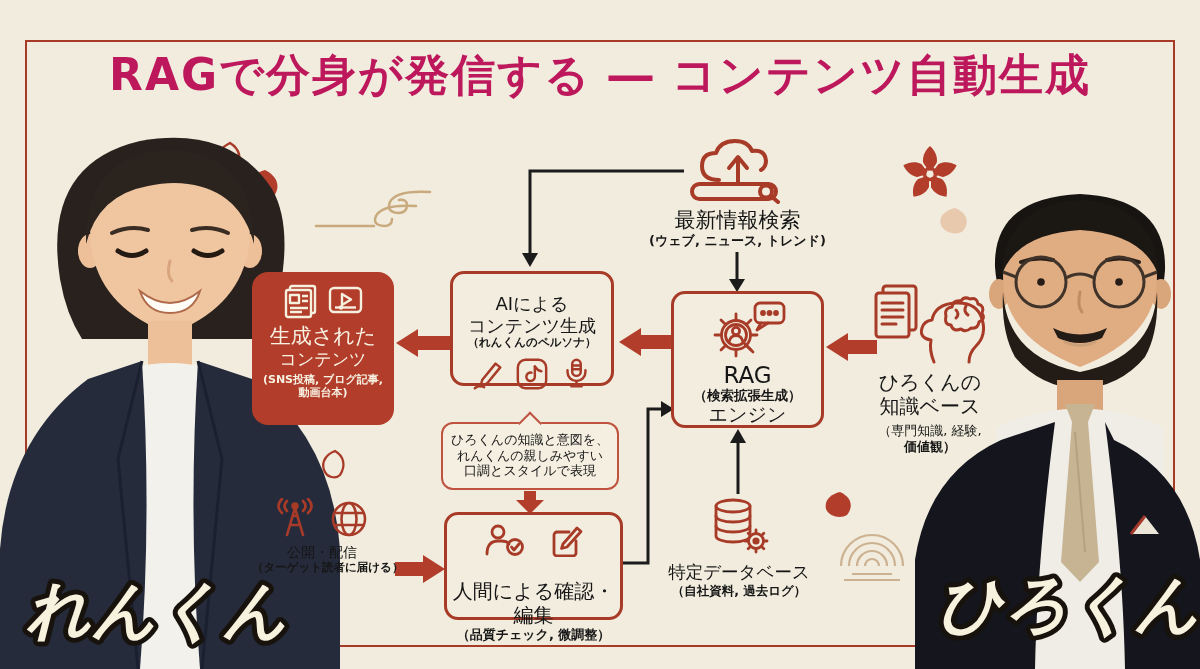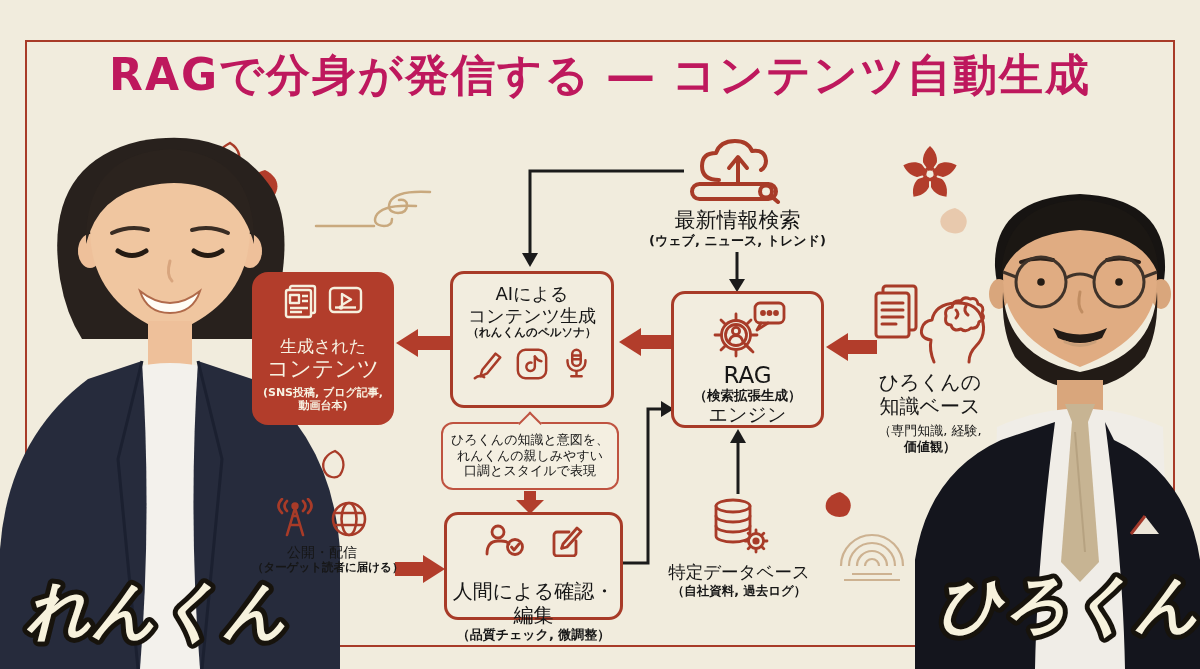--- a/index.html
+++ b/index.html
@@ -183,21 +183,21 @@
         <path d="M56,44 V22 M47,30 L56,19 L65,30"></path>
         <rect x="10" y="46" width="84" height="15" rx="7.5"></rect>
         <circle cx="84" cy="53.5" r="6"></circle>
         <path d="M89,58 L96,64"></path>
       </g>
     </svg>
     <div class="nt" style="font-size:21px">最新情報検索</div>
     <div style="font-size:13px;font-weight:bold">(ウェブ, ニュース, トレンド)</div>
   </div>
 
-  <div class="node box" style="left:450px;top:271px;width:164px;height:137px;padding-top:9px">
+  <div class="node box" style="left:450px;top:271px;width:164px;height:115px;padding-top:19px">
     <div class="nt" style="font-size:18px">AIによる</div>
     <div class="nt" style="font-size:18px">コンテンツ生成</div>
     <div style="font-size:11.5px;font-weight:bold">（れんくんのペルソナ）</div>
     <div class="iconrow" style="margin-top:7px">
       <svg width="34" height="34" viewBox="0 0 36 36">
         <g stroke="#a83b28" stroke-width="2.6" fill="none" stroke-linecap="round" stroke-linejoin="round">
           <path d="M12,24 L26,7 L31,11 L17,28 L10,31 Z"></path>
             <path d="M4,33 q5,-4 10,-1"></path>
         </g>
       </svg>
@@ -231,22 +231,22 @@
       </svg>
       <svg width="37" height="37" viewBox="0 0 37 37">
         <g stroke="#f6f0de" stroke-width="2.4" fill="none" stroke-linejoin="round">
           <rect x="3" y="6" width="31" height="24" rx="4"></rect>
           <path d="M15,12 l9,5.5 -9,5.5 z"></path>
           <path d="M8,25.5 h21"></path>
             <circle cx="14" cy="25.5" r="2.2" fill="#f6f0de" stroke="none"></circle>
         </g>
       </svg>
     </div>
-    <div class="nt" style="font-size:17px;margin-top:17px">生成された</div>
-    <div class="nt" style="font-size:22px">コンテンツ</div>
+    <div class="nt" style="font-size:21px;margin-top:5px">生成された</div>
+    <div class="nt" style="font-size:17px">コンテンツ</div>
     <div style="font-size:11px;font-weight:bold;margin-top:3px">(SNS投稿, ブログ記事,</div>
     <div style="font-size:11px;font-weight:bold">動画台本)</div>
   </div>
 
   <div class="node box" style="left:671px;top:291px;width:153px;height:137px;padding-top:6px">
     <svg width="78" height="60" viewBox="0 0 78 60">
       <g stroke="#a83b28" stroke-width="2.8" fill="none" stroke-linecap="round" stroke-linejoin="round">
         <rect x="46" y="3" width="29" height="20" rx="5"></rect>
         <path d="M52,23 l-4,7 l11,-7"></path>
         <circle cx="54" cy="13" r="1.5" fill="#a83b28"></circle>

